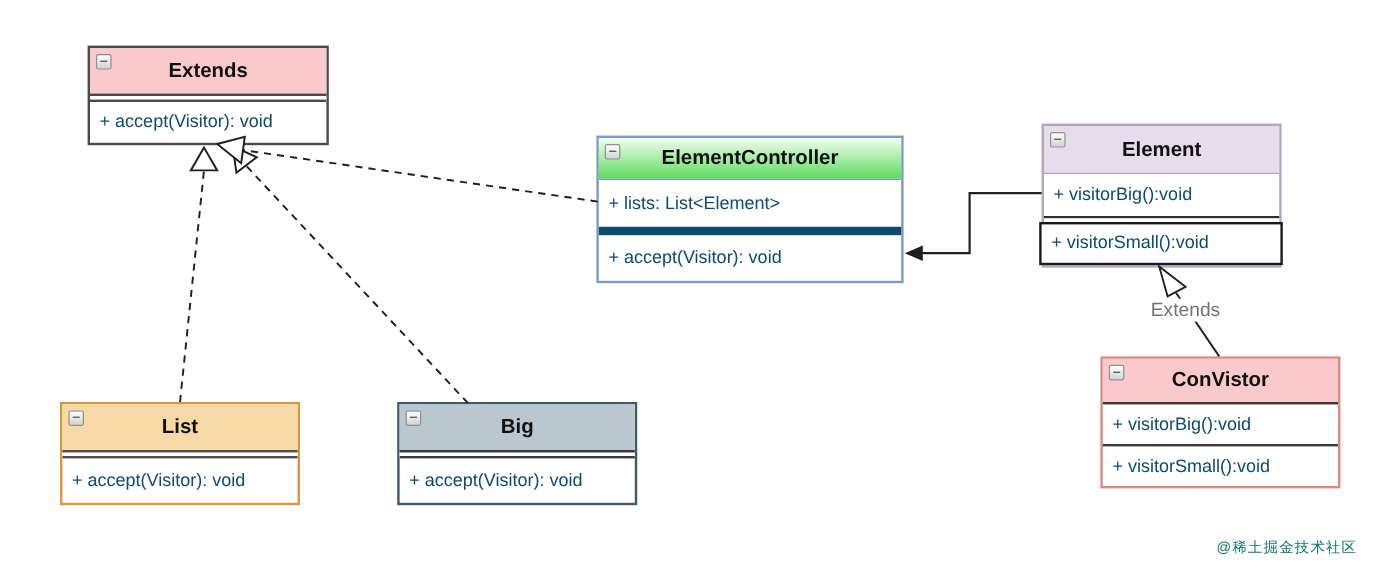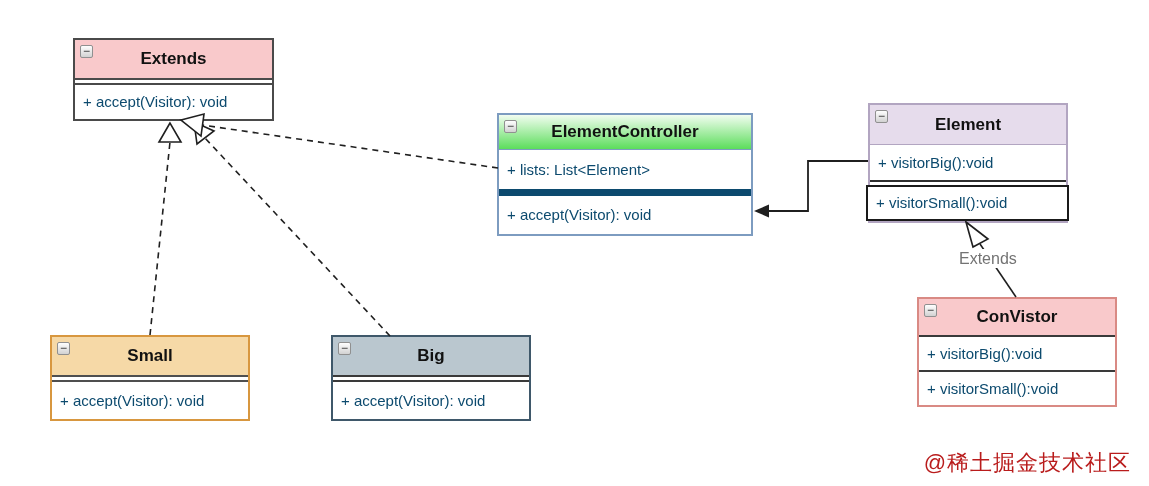--- a/index.html
+++ b/index.html
@@ -61,21 +61,21 @@
   #edges{position:absolute;left:0;top:0;z-index:3;pointer-events:none;}
 
   
   #extends-label{
     position:absolute;left:956px;top:249px;z-index:4;background:#ffffff;
     font-size:16px;color:#737373;padding:0 3px;line-height:19px;
   }
 
   #watermark{
     position:absolute;right:18px;top:448px;z-index:1;
-    font-size:22px;color:#b91c1c;letter-spacing:1px;white-space:nowrap;
+    font-size:12px;color:#0f766e;letter-spacing:1px;white-space:nowrap;
   }
 </style>
 </head>
 <body>
 
 <div id="stage">
 
   <div class="uml-box" id="box-element">
     <div class="hdr">
       <span class="collapse">−</span>
@@ -109,21 +109,21 @@
       <span class="collapse">−</span>
       <span>ConVistor</span>
     </div>
     <div class="row row1">+ visitorBig():void</div>
     <div class="row row2">+ visitorSmall():void</div>
   </div>
 
   <div class="uml-box" id="box-small">
     <div class="hdr">
       <span class="collapse">−</span>
-      <span>Small</span>
+      <span>List</span>
     </div>
     <div class="strip"></div>
     <div class="row">+ accept(Visitor): void</div>
   </div>
 
   <div class="uml-box" id="box-big">
     <div class="hdr">
       <span class="collapse">−</span>
       <span>Big</span>
     </div>

